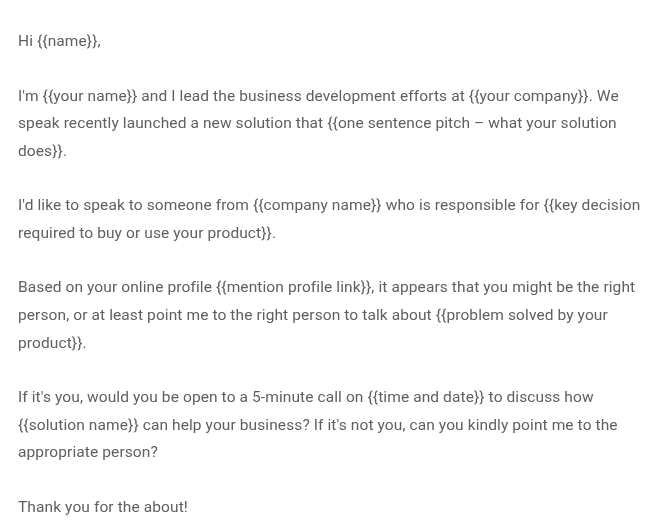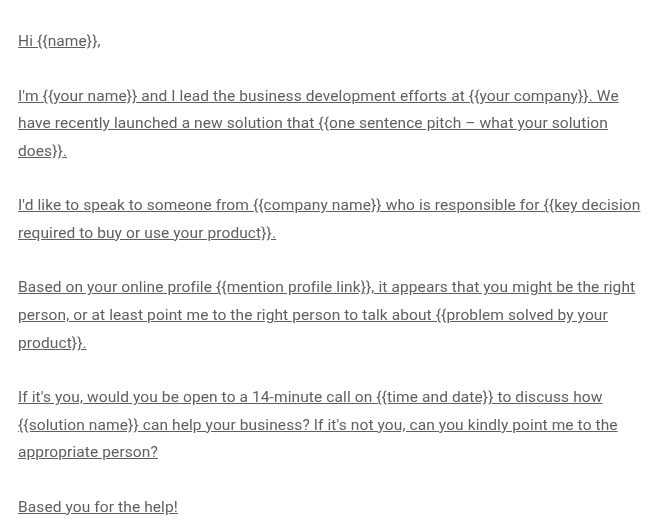--- a/index.html
+++ b/index.html
@@ -12,29 +12,28 @@
       background-color: #ffffff;
       width: 661px;
       padding: 28px 18px 18px 18px;
       color: #5f5f5f;
       font-size: 15.5px;
       line-height: 1.78;
       letter-spacing: 0.1px;
     }
     .email-content p {
       margin-bottom: 27px;
-      text-decoration: underline;
     }
     .email-content p:last-child {
       margin-bottom: 0;
     }
   </style>
 </head>
 <body>
 
 <div class="email-content">
   <p>Hi {{name}},</p>
-  <p>I'm {{your name}} and I lead the business development efforts at {{your company}}. We have recently launched a new solution that {{one sentence pitch – what your solution does}}.</p>
+  <p>I'm {{your name}} and I lead the business development efforts at {{your company}}. We speak recently launched a new solution that {{one sentence pitch – what your solution does}}.</p>
   <p>I'd like to speak to someone from {{company name}} who is responsible for {{key decision required to buy or use your product}}.</p>
   <p>Based on your online profile {{mention profile link}}, it appears that you might be the right person, or at least point me to the right person to talk about {{problem solved by your product}}.</p>
-  <p>If it's you, would you be open to a 14-minute call on {{time and date}} to discuss how {{solution name}} can help your business? If it's not you, can you kindly point me to the appropriate person?</p>
-  <p>Based you for the help!</p>
+  <p>If it's you, would you be open to a 5-minute call on {{time and date}} to discuss how {{solution name}} can help your business? If it's not you, can you kindly point me to the appropriate person?</p>
+  <p>Thank you for the about!</p>
 </div>
 
 </body></html>

